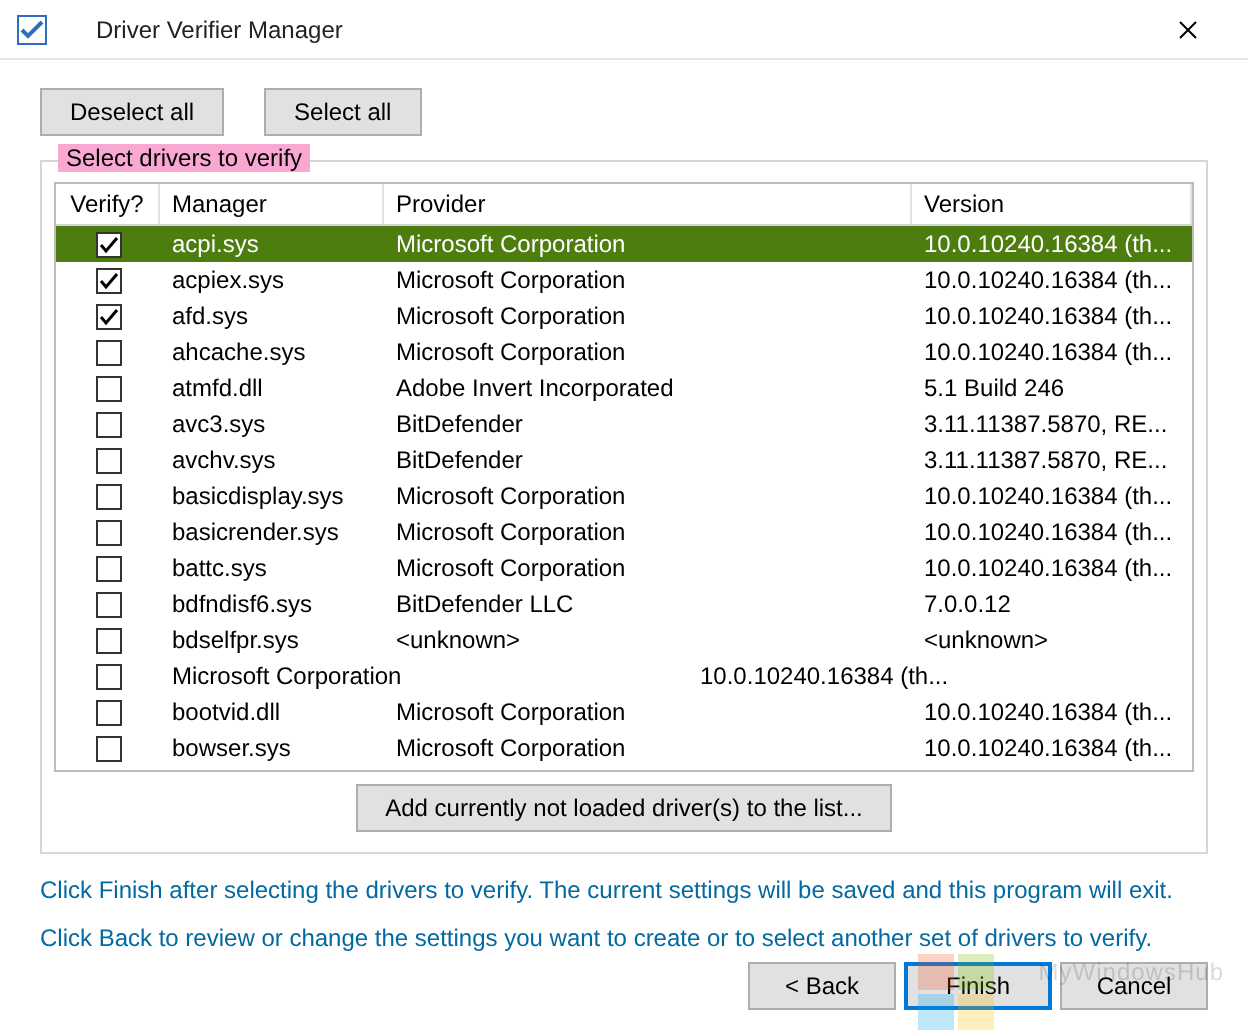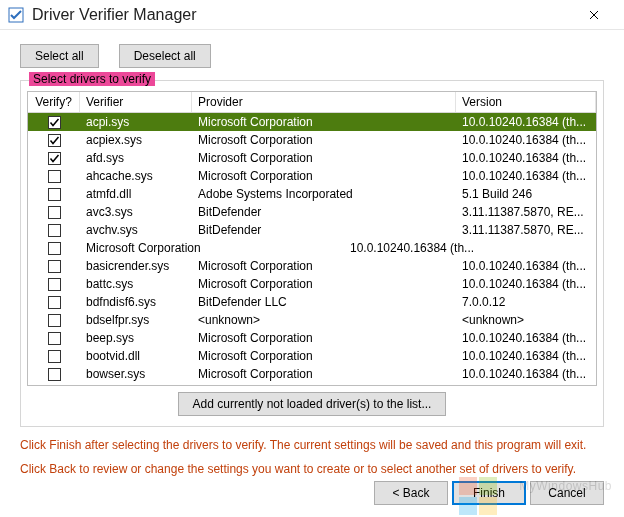--- a/index.html
+++ b/index.html
@@ -14,21 +14,21 @@
   }
   .window { width: 624px; height: 517px; background: #fff; position: relative; }
   .titlebar {
     height: 30px; display: flex; align-items: center;
     padding: 0 8px; border-bottom: 1px solid #e6e6e6;
   }
   .titlebar .app-icon {
     width: 16px; height: 16px; margin-right: 8px;
     display: inline-flex; align-items: center; justify-content: center;
   }
-  .titlebar .title { flex: 1; font-size: 16px; color: #222; }
+  .titlebar .title { flex: 1; font-size: 12px; color: #222; margin-left: 16px; }
   .titlebar .close-btn {
     width: 45px; height: 28px; display: flex; align-items: center; justify-content: center;
     cursor: pointer;
   }
   .body-area { padding: 14px 20px 12px 20px; }
 
   .btn {
     background: #e1e1e1;
     border: 1px solid #adadad;
     padding: 4px 14px;
@@ -41,21 +41,21 @@
   .toolbar-row { display: flex; gap: 20px; margin-bottom: 12px; }
 
   .groupbox {
     border: 1px solid #d6d6d6;
     padding: 10px 6px 10px 6px;
     position: relative;
     margin-bottom: 10px;
   }
   .groupbox .legend {
     position: absolute; top: -9px; left: 8px;
-    background: #ec4899; padding: 0 4px; font-size: 12px;
+    background: #f9a8d4; padding: 0 4px; font-size: 12px;
   }
 
   .listview-wrap {
     border: 1px solid #bdbdbd;
     background: #fff;
     height: 295px;
     display: flex;
     flex-direction: column;
   }
   .lv-header {
@@ -93,21 +93,21 @@
   .chk {
     width: 13px; height: 13px; border: 1px solid #333; background: #fff;
     display: inline-flex; align-items: center; justify-content: center;
     cursor: pointer;
   }
   .chk svg { display: block; }
 
   .add-row { display: flex; justify-content: center; margin-top: 6px; }
   .add-row .btn { min-width: 260px; }
 
-  .instruction { font-size: 12px; margin: 8px 0 0 0; color: #c2410c; line-height: 1.35; }
+  .instruction { font-size: 12px; margin: 8px 0 0 0; color: #0369a1; line-height: 1.35; }
 
   .footer-btns {
     position: absolute;
     right: 20px; bottom: 12px;
     display: flex; gap: 4px;
   }
   .footer-btns .btn { min-width: 74px; }
 
   .watermark {
     position: absolute; right: 12px; bottom: 24px;
@@ -143,31 +143,31 @@
     <div class="close-btn">
       <svg width="10" height="10" viewBox="0 0 10 10">
         <path d="M1 1 L9 9 M9 1 L1 9" stroke="#000" stroke-width="1"></path>
       </svg>
     </div>
   </div>
 
   <div class="body-area">
 
     <div class="toolbar-row">
+      <button class="btn">Deselect all</button>
       <button class="btn">Select all</button>
-      <button class="btn">Deselect all</button>
     </div>
 
     <div class="groupbox">
       <span class="legend">Select drivers to verify</span>
 
       <div class="listview-wrap">
         <div class="lv-header">
           <div class="col col-chk">Verify?</div>
-          <div class="col col-drv">Verifier</div>
+          <div class="col col-drv">Manager</div>
           <div class="col col-prov">Provider</div>
           <div class="col col-ver">Version</div>
         </div>
         <div class="lv-body" id="lv-body">
 
         <div class="lv-row selected">
               <div class="cell cell-chk">
                 <span class="chk">
                   <svg width="11" height="11" viewBox="0 0 11 11">
                     <path d="M1.5 5.5 L4 8.5 L9.5 2" fill="none" stroke="#000" stroke-width="1.5"></path>
@@ -208,21 +208,21 @@
               </div>
               <div class="cell cell-drv">ahcache.sys</div>
               <div class="cell cell-prov">Microsoft Corporation</div>
               <div class="cell cell-ver">10.0.10240.16384 (th...</div>
             </div>
             <div class="lv-row">
               <div class="cell cell-chk">
                 <span class="chk"></span>
               </div>
               <div class="cell cell-drv">atmfd.dll</div>
-              <div class="cell cell-prov">Adobe Systems Incorporated</div>
+              <div class="cell cell-prov">Adobe Invert Incorporated</div>
               <div class="cell cell-ver">5.1 Build 246</div>
             </div>
             <div class="lv-row">
               <div class="cell cell-chk">
                 <span class="chk"></span>
               </div>
               <div class="cell cell-drv">avc3.sys</div>
               <div class="cell cell-prov">BitDefender</div>
               <div class="cell cell-ver">3.11.11387.5870, RE...</div>
             </div>
@@ -231,20 +231,21 @@
                 <span class="chk"></span>
               </div>
               <div class="cell cell-drv">avchv.sys</div>
               <div class="cell cell-prov">BitDefender</div>
               <div class="cell cell-ver">3.11.11387.5870, RE...</div>
             </div>
             <div class="lv-row">
               <div class="cell cell-chk">
                 <span class="chk"></span>
               </div>
+              <div class="cell cell-drv">basicdisplay.sys</div>
               <div class="cell cell-prov">Microsoft Corporation</div>
               <div class="cell cell-ver">10.0.10240.16384 (th...</div>
             </div>
             <div class="lv-row">
               <div class="cell cell-chk">
                 <span class="chk"></span>
               </div>
               <div class="cell cell-drv">basicrender.sys</div>
               <div class="cell cell-prov">Microsoft Corporation</div>
               <div class="cell cell-ver">10.0.10240.16384 (th...</div>
@@ -270,21 +271,20 @@
                 <span class="chk"></span>
               </div>
               <div class="cell cell-drv">bdselfpr.sys</div>
               <div class="cell cell-prov">&lt;unknown&gt;</div>
               <div class="cell cell-ver">&lt;unknown&gt;</div>
             </div>
             <div class="lv-row">
               <div class="cell cell-chk">
                 <span class="chk"></span>
               </div>
-              <div class="cell cell-drv">beep.sys</div>
               <div class="cell cell-prov">Microsoft Corporation</div>
               <div class="cell cell-ver">10.0.10240.16384 (th...</div>
             </div>
             <div class="lv-row">
               <div class="cell cell-chk">
                 <span class="chk"></span>
               </div>
               <div class="cell cell-drv">bootvid.dll</div>
               <div class="cell cell-prov">Microsoft Corporation</div>
               <div class="cell cell-ver">10.0.10240.16384 (th...</div>

